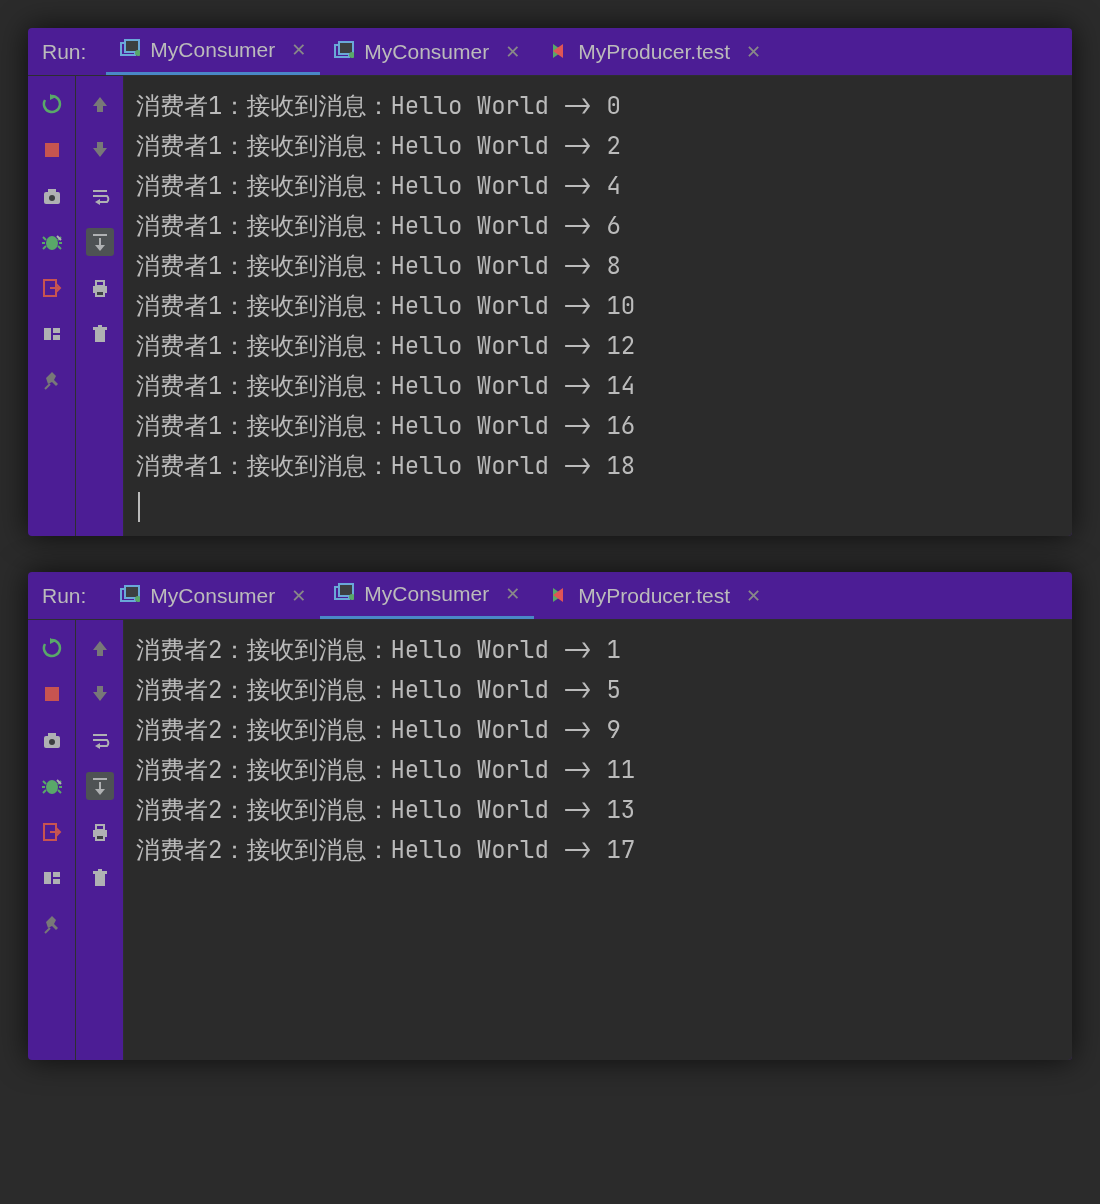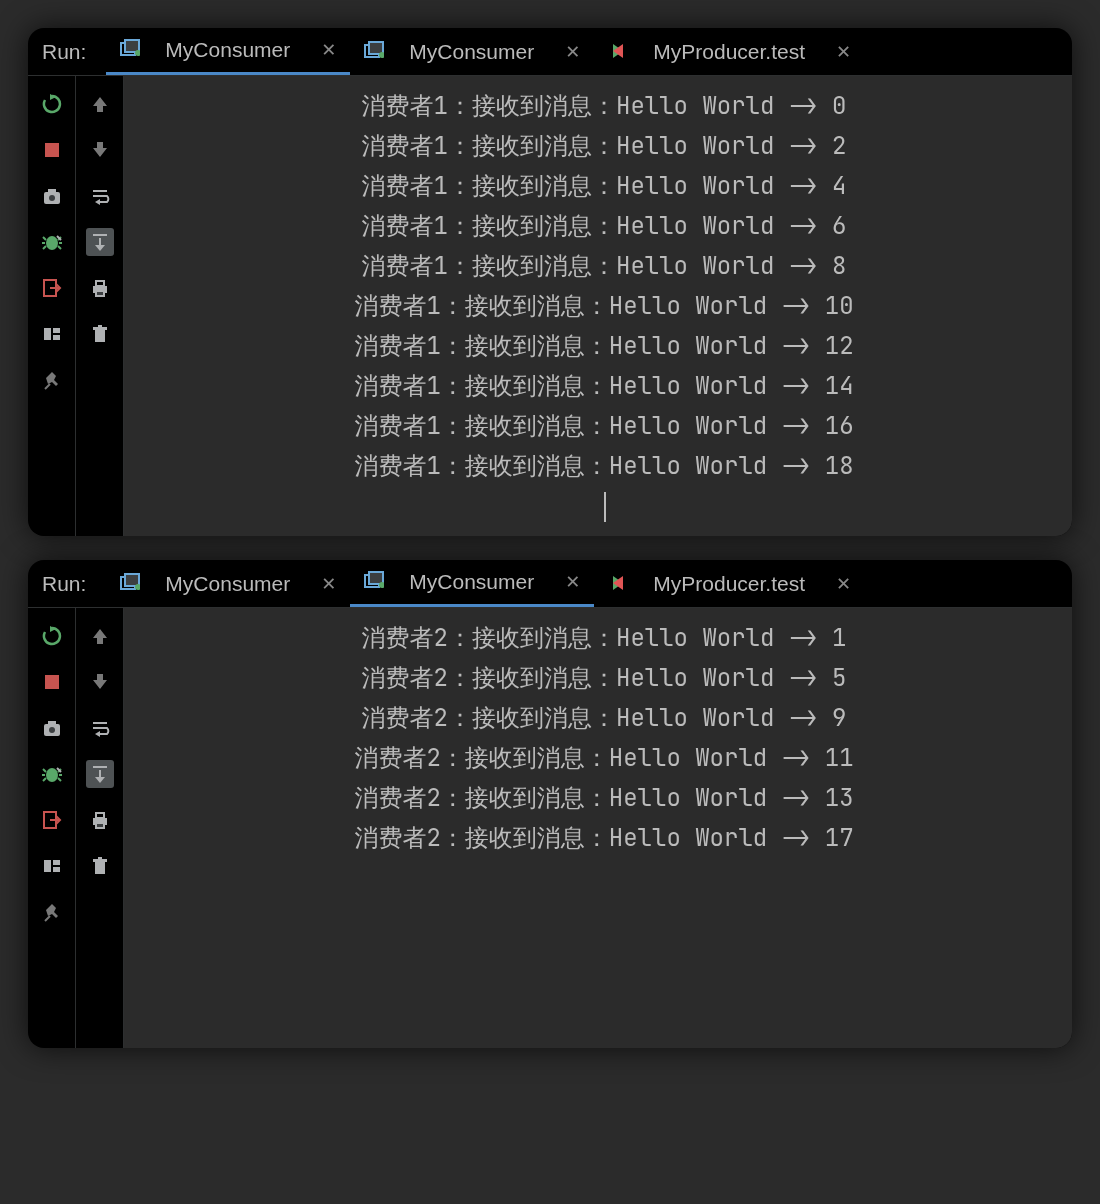--- a/index.html
+++ b/index.html
@@ -2,24 +2,24 @@
 <html><head>
   <meta charset="utf-8">
   <style>
     * { box-sizing: border-box; margin: 0; padding: 0; }
     body {
       background: #2b2b2b;
       font-family: "SF Pro Text", "Segoe UI", Arial, sans-serif;
       padding: 28px;
     }
     .panel {
-      background: #000000;
-      border-radius: 16px;
+      background: #4c1d95;
+      border-radius: 4px;
       box-shadow: 0 0 30px rgba(0,0,0,0.7);
-      margin-bottom: 24px;
+      margin-bottom: 36px;
       overflow: hidden;
     }
     .tabbar {
       display: flex;
       align-items: center;
       height: 48px;
       border-bottom: 1px solid #2d2f30;
       padding-left: 14px;
     }
     .run-label {
@@ -29,21 +29,21 @@
     }
     .tab {
       display: flex;
       align-items: center;
       height: 100%;
       padding: 0 14px;
       color: #bbbbbb;
       font-size: 21px;
       cursor: pointer;
       position: relative;
-      gap: 25px;
+      gap: 10px;
       justify-content: center;
     }
     .tab.active {
       border-bottom: 3px solid #4a88c7;
     }
     .tab .close {
       color: #888;
       font-size: 18px;
       margin-left: 6px;
     }
@@ -88,21 +88,20 @@
       background: #4e5254;
     }
     .console {
       flex: 1;
       background: #2b2b2b;
       padding: 10px 0 10px 12px;
       font-family: "JetBrains Mono", Menlo, Consolas, monospace;
       font-size: 24px;
       color: #bbbbbb;
       line-height: 40px;
-      text-align: center;
     }
     .console .line { white-space: pre; }
     .console .cursor {
       display: inline-block;
       width: 2px;
       height: 30px;
       background: #bbbbbb;
       vertical-align: middle;
       margin-left: 2px;
     }

